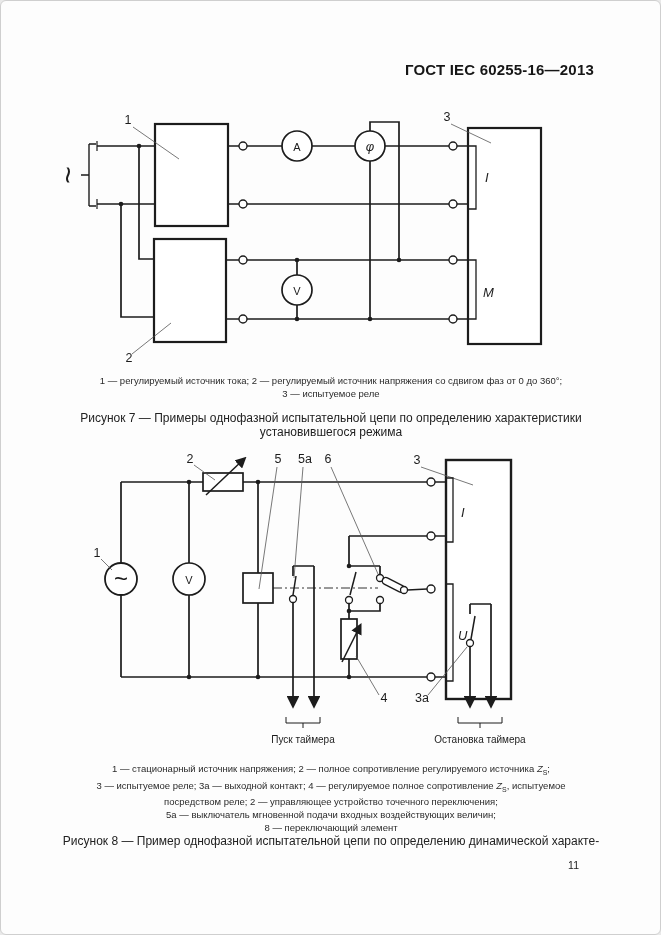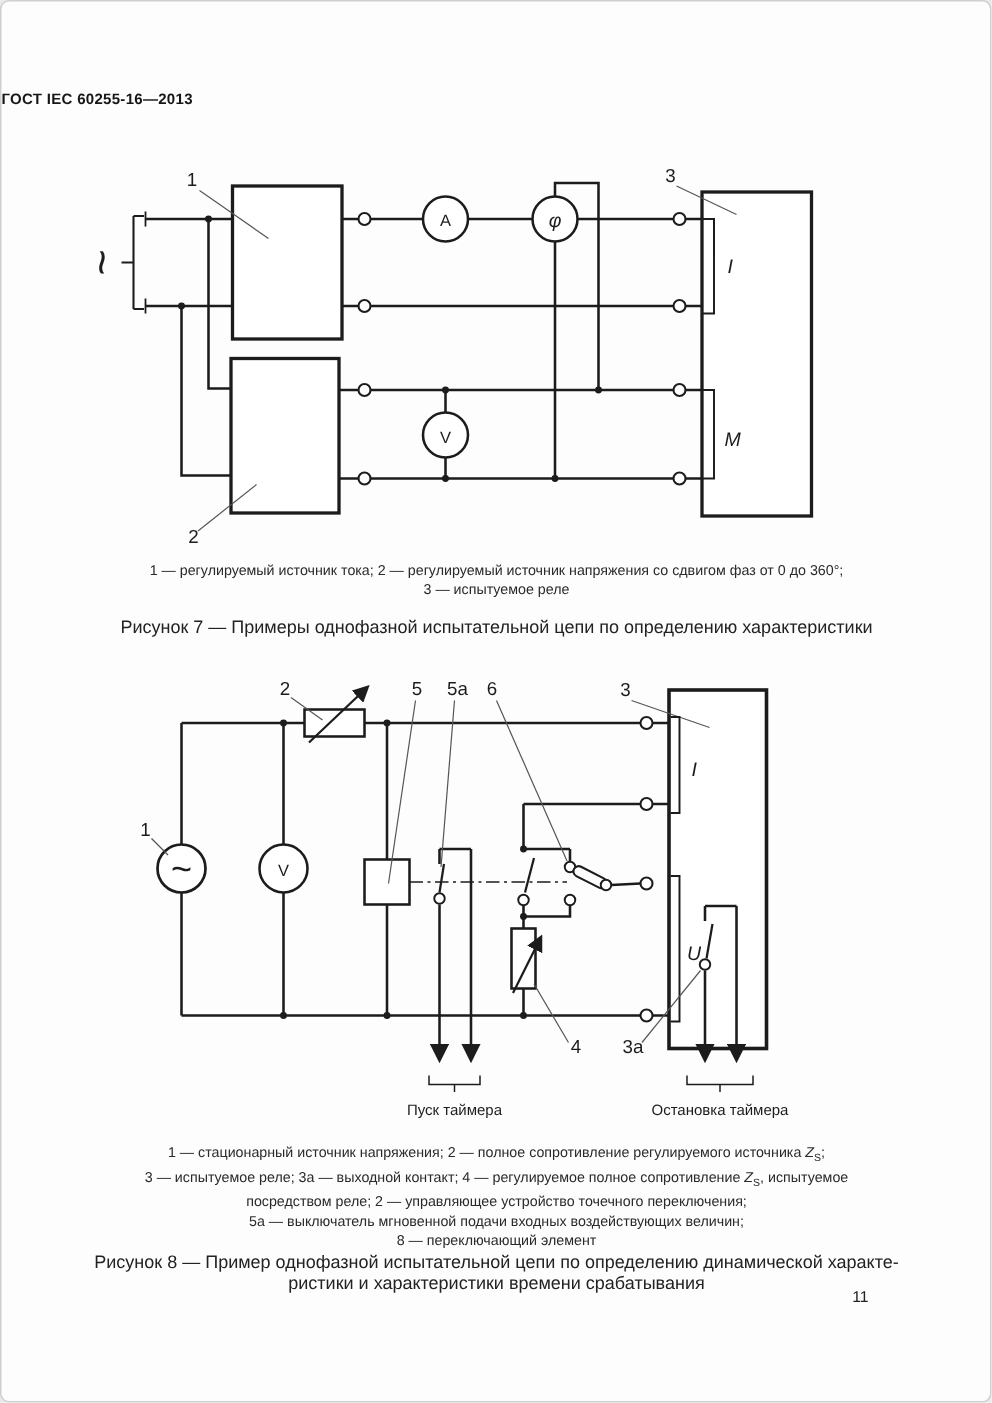--- a/index.html
+++ b/index.html
@@ -1,22 +1,22 @@
 <!DOCTYPE html>
 <html><head>
 <meta charset="utf-8">
 <style>
   html,body{margin:0;padding:0;background:#e9e9e9;}
   .page{
     position:relative;width:661px;height:935px;background:#fdfdfd;
     font-family:"Liberation Sans","DejaVu Sans",sans-serif;color:#1d1d1d;
     border:1px solid #cfcfcf;border-radius:6px;box-sizing:border-box;overflow:hidden;
   }
-  .doc-header{position:absolute;top:60px;left:0;right:66px;text-align:left;
-    font-size:10px;font-weight:bold;letter-spacing:.2px;color:#161616;}
+  .doc-header{position:absolute;top:60px;left:0;right:66px;text-align:right;
+    font-size:15px;font-weight:bold;letter-spacing:.2px;color:#161616;}
   svg{position:absolute;top:0;left:0;}
   .cap{position:absolute;left:40px;width:580px;text-align:center;color:#2a2a2a;}
   .cap-sm{font-size:9.5px;line-height:12.8px;}
   .cap-ttl{font-size:12px;line-height:14px;color:#222;}
   .cap i{font-style:italic;}
   .cap sub{font-size:7px;}
   .pagenum{position:absolute;top:858px;right:81px;font-size:10.5px;color:#222;}
   text{fill:#1c1c1c;stroke:none;}
 </style>
 </head>
@@ -181,28 +181,28 @@
       <text x="479" y="742" text-anchor="middle" font-size="10">Остановка таймера</text>
     </g>
   </svg>
 
   <div class="cap cap-sm" style="top:374px">
     <div>1 — регулируемый источник тока; 2 — регулируемый источник напряжения со сдвигом фаз от 0 до 360°;</div>
     <div>3 — испытуемое реле</div>
   </div>
   <div class="cap cap-ttl" style="top:410px">
     <div>Рисунок 7 — Примеры однофазной испытательной цепи по определению характеристики</div>
+    <div>установившегося режима</div>
   </div>
 
   <div class="cap cap-sm" style="top:762px">
     <div><span>1 — стационарный источник напряжения; 2 — полное сопротивление регулируемого источника </span><i>Z</i><sub>S</sub><span>;</span></div>
     <div><span>3 — испытуемое реле; 3а — выходной контакт; 4 — регулируемое полное сопротивление </span><i>Z</i><sub>S</sub><span>, испытуемое</span></div>
     <div>посредством реле; 2 — управляющее устройство точечного переключения;</div>
     <div>5а — выключатель мгновенной подачи входных воздействующих величин;</div>
     <div>8 — переключающий элемент</div>
   </div>
   <div class="cap cap-ttl" style="top:833px">
     <div>Рисунок 8 — Пример однофазной испытательной цепи по определению динамической характе-</div>
-    <div>ристики и характеристики времени срабатывания</div>
   </div>
 
   <div class="pagenum">11</div>
 </div>
 
 </body></html>

